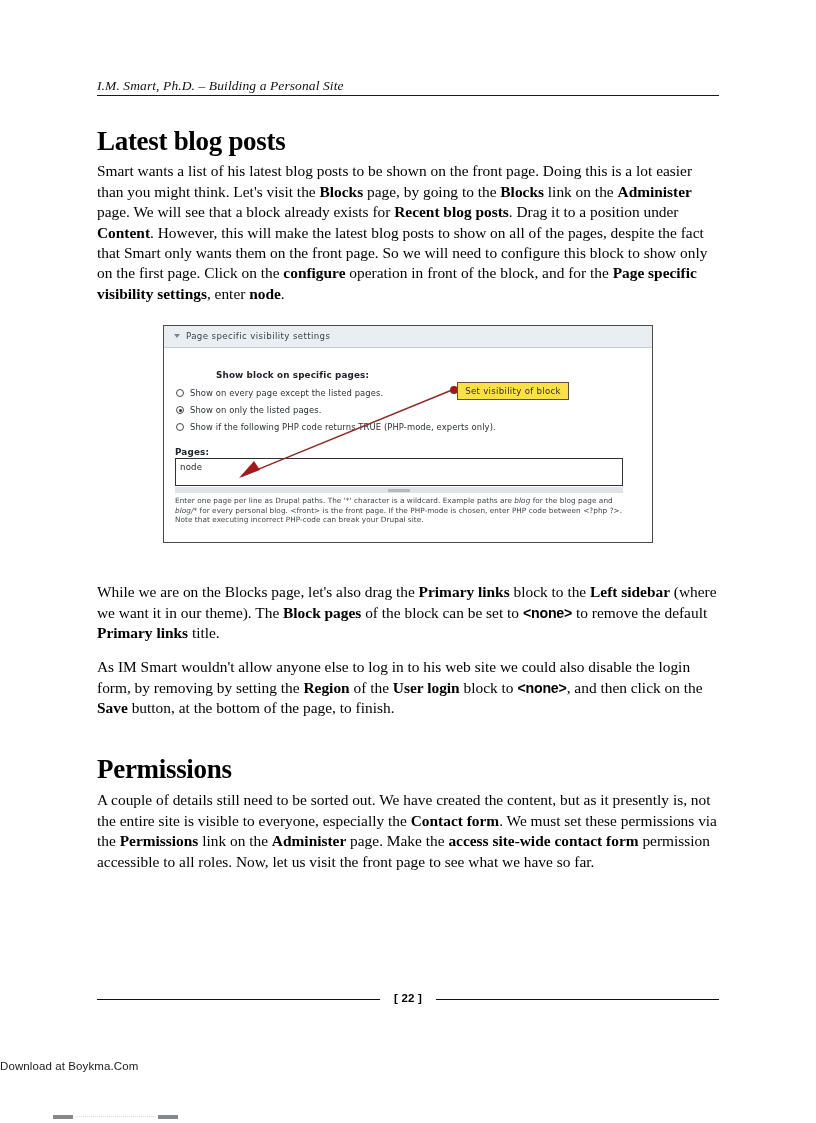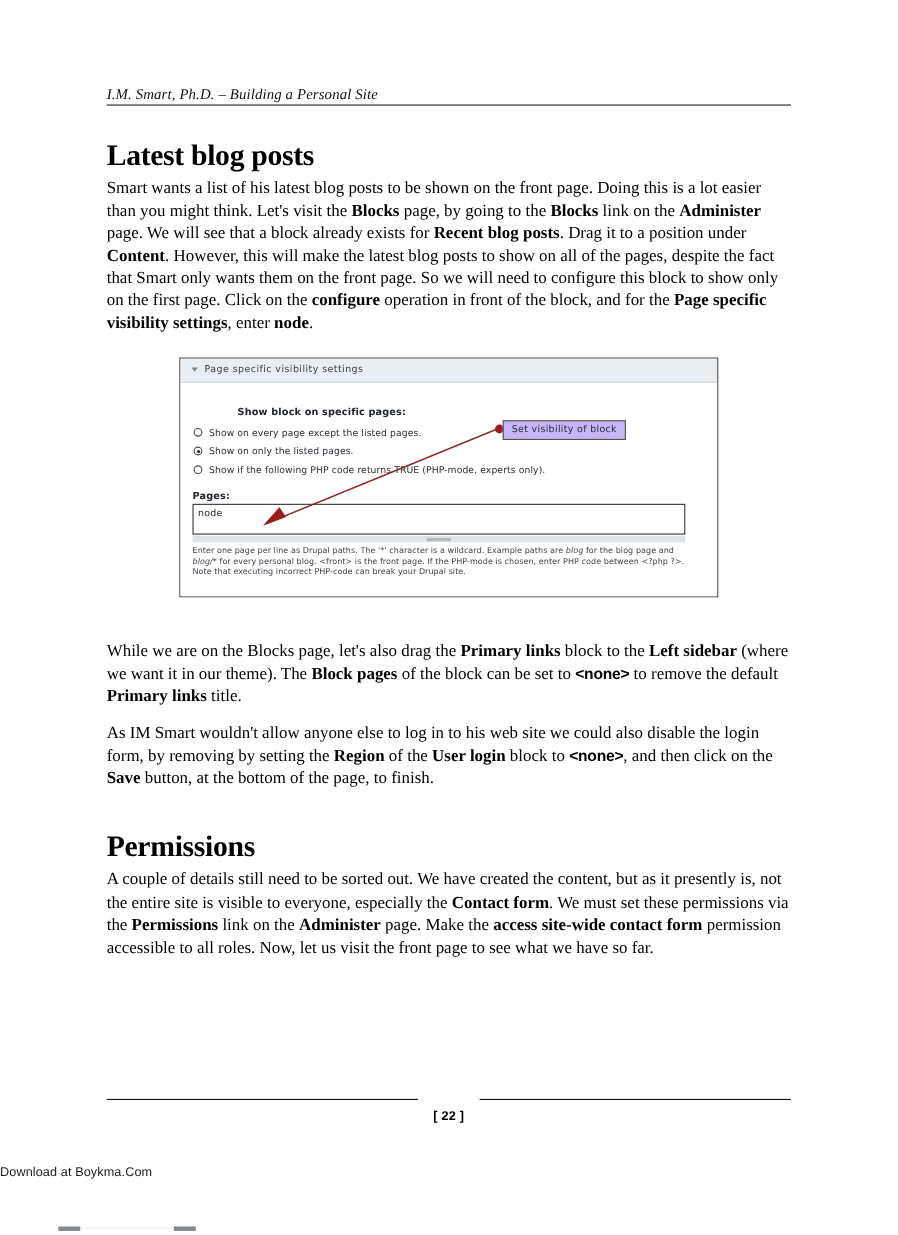--- a/index.html
+++ b/index.html
@@ -224,21 +224,21 @@
   }
   .fig-help i { font-style: italic; }
 
   
   .callout {
     position: absolute;
     left: 293px;
     top: 34px;
     width: 112px;
     height: 18px;
-    background: #c4b5fd;
+    background: #fde047;
     border: 1.2px solid #5a5238;
     box-sizing: border-box;
   }
   .callout-text {
     position: absolute;
     left: 0; right: 0;
     top: 3px;
     text-align: center;
     font-size: 8.6px;
     color: #2b2f35;
@@ -282,21 +282,20 @@
   .footer-page-number {
     position: absolute;
     left: 0; right: 0;
     top: 0;
     text-align: center;
     font-family: "Liberation Sans", "DejaVu Sans", sans-serif;
     font-weight: bold;
     font-size: 11.5px;
     color: #000;
     letter-spacing: 0.2px;
-    margin-top: 17px;
   }
   .footer-note {
     position: absolute;
     left: 0;
     top: 1060px;
     width: 816px;
     text-align: left;
     font-family: "Liberation Sans", "DejaVu Sans", sans-serif;
     font-size: 11.5px;
     color: #1b1b1b;

